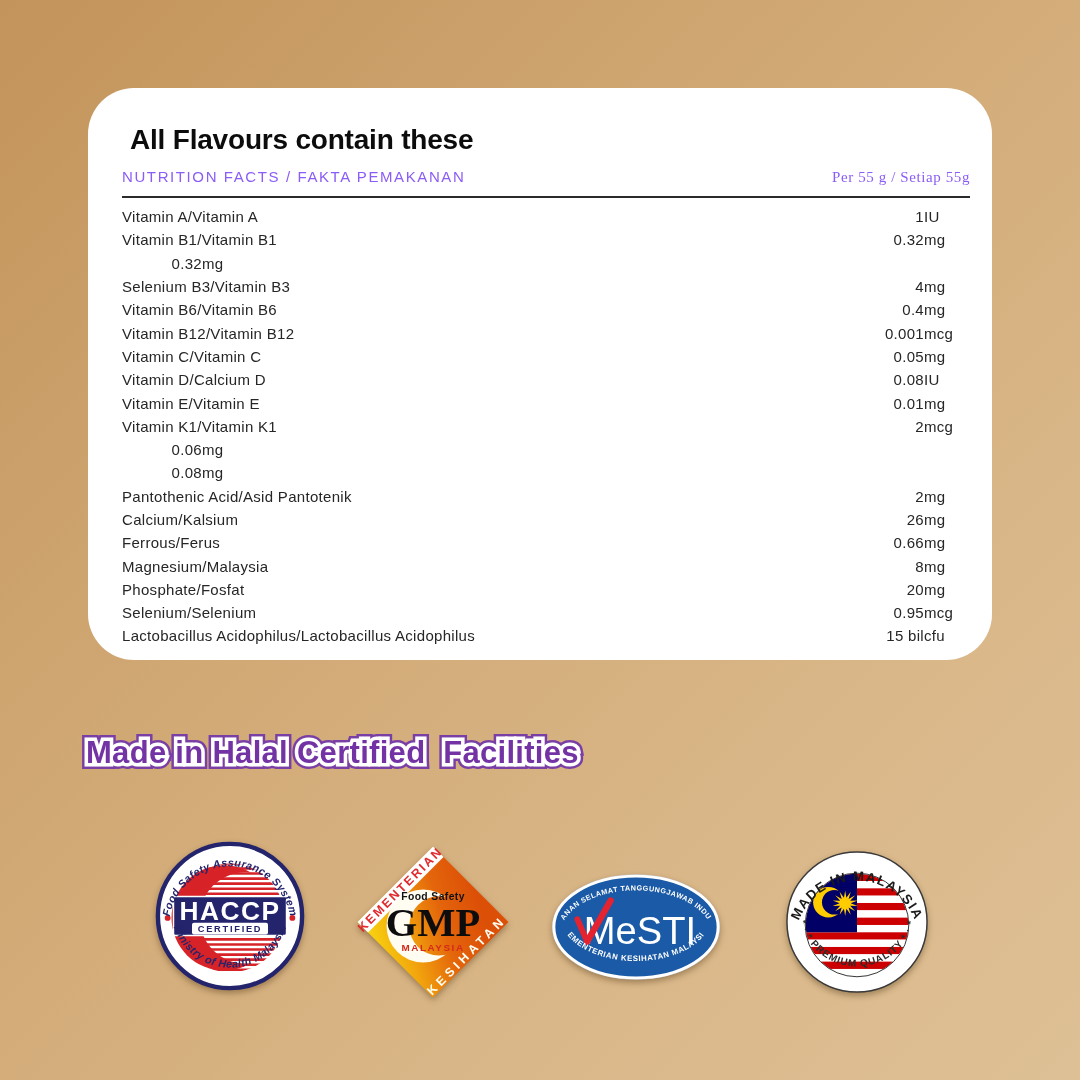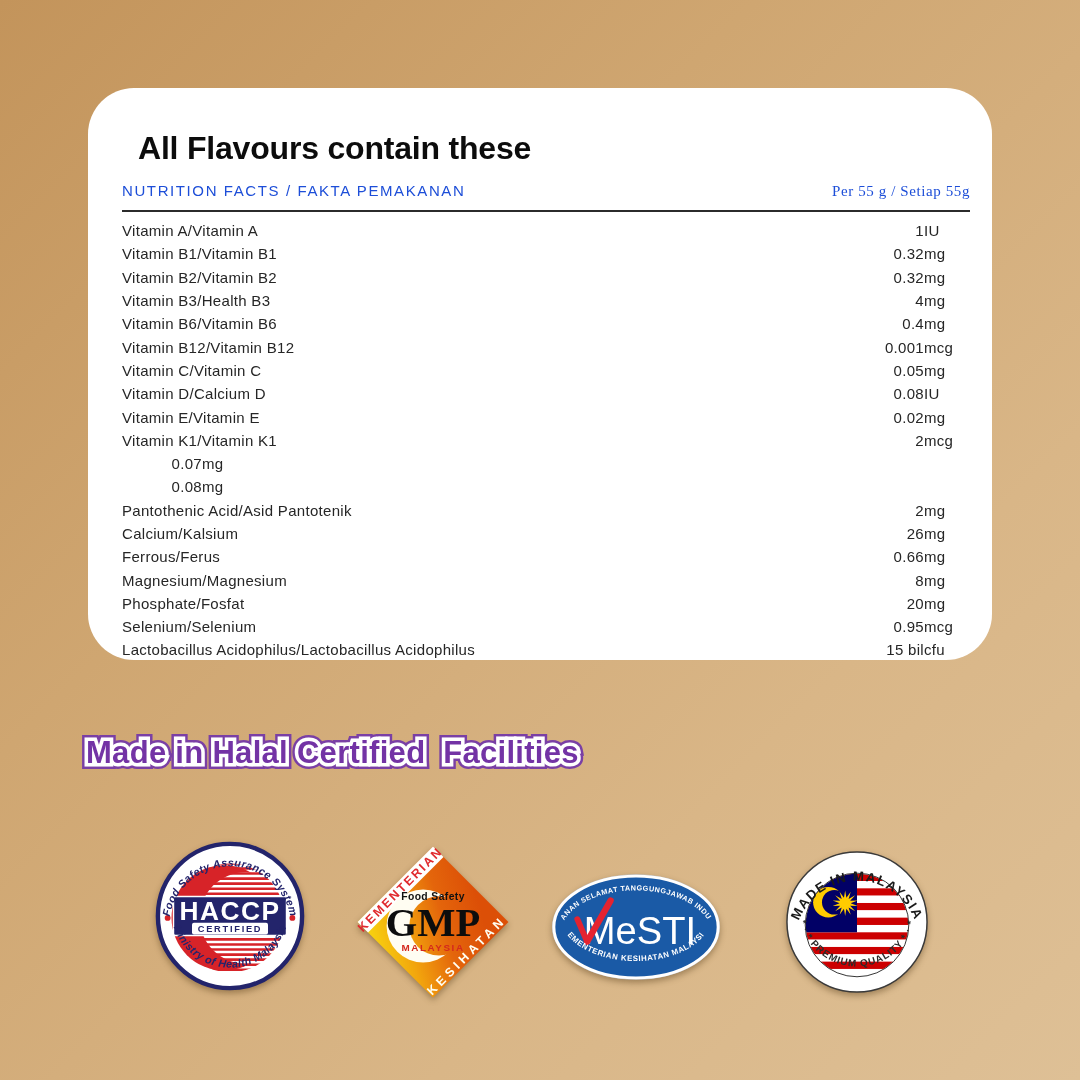--- a/index.html
+++ b/index.html
@@ -5,24 +5,24 @@
   html,body{margin:0;padding:0;}
   body{width:1080px;height:1080px;overflow:hidden;
        font-family:"Liberation Sans",sans-serif;}
   .stage{position:absolute;width:1080px;height:1080px;
          background:linear-gradient(135deg,#c3945b 0%,#cfa671 35%,#d9b687 70%,#dec096 100%);}
 
   
   .card{position:absolute;left:88px;top:88px;width:904px;height:572px;
         background:#ffffff;border-radius:46px;box-sizing:border-box;
         padding:26px 22px 0 34px;}
-  .card h1{margin:16px;font-size:32px;line-height:36px;font-weight:800;
+  .card h1{margin:8px;font-size:28px;line-height:36px;font-weight:800;
            letter-spacing:-0.2px;color:#0c0c0c;}
   .nf-header{display:flex;justify-content:space-between;align-items:baseline;
-             margin-top:10px;font-size:15px;letter-spacing:1.6px;color:#1d4ed8;}
+             margin-top:10px;font-size:15px;letter-spacing:1.6px;color:#8b5cf6;}
   .nf-header .right{letter-spacing:0.6px;font-family:Liberation Serif, serif;}
   .divider{margin-top:10px;border-top:2px solid #2b2b2b;}
   #rows{margin-top:7px;}
   .row{display:flex;align-items:center;height:23.3px;font-size:15px;
        letter-spacing:0.3px;color:#262626;}
   .row .name{flex:1;white-space:nowrap;}
   .row .value{width:80px;text-align:right;white-space:nowrap;}
   .row .unit{width:46px;text-align:left;white-space:nowrap;}
 
   
@@ -76,26 +76,25 @@
           <span class="name">Vitamin A/Vitamin A</span>
           <span class="value">1</span>
           <span class="unit">IU</span>
         </div>
         <div class="row">
           <span class="name">Vitamin B1/Vitamin B1</span>
           <span class="value">0.32</span>
           <span class="unit">mg</span>
         </div>
         <div class="row">
-          <span class="name">Vitamin B2/Vitamin B2</span>
           <span class="value">0.32</span>
           <span class="unit">mg</span>
         </div>
         <div class="row">
-          <span class="name">Vitamin B3/Health B3</span>
+          <span class="name">Selenium B3/Vitamin B3</span>
           <span class="value">4</span>
           <span class="unit">mg</span>
         </div>
         <div class="row">
           <span class="name">Vitamin B6/Vitamin B6</span>
           <span class="value">0.4</span>
           <span class="unit">mg</span>
         </div>
         <div class="row">
           <span class="name">Vitamin B12/Vitamin B12</span>
@@ -107,30 +106,30 @@
           <span class="value">0.05</span>
           <span class="unit">mg</span>
         </div>
         <div class="row">
           <span class="name">Vitamin D/Calcium D</span>
           <span class="value">0.08</span>
           <span class="unit">IU</span>
         </div>
         <div class="row">
           <span class="name">Vitamin E/Vitamin E</span>
-          <span class="value">0.02</span>
+          <span class="value">0.01</span>
           <span class="unit">mg</span>
         </div>
         <div class="row">
           <span class="name">Vitamin K1/Vitamin K1</span>
           <span class="value">2</span>
           <span class="unit">mcg</span>
         </div>
         <div class="row">
-          <span class="value">0.07</span>
+          <span class="value">0.06</span>
           <span class="unit">mg</span>
         </div>
         <div class="row">
           <span class="value">0.08</span>
           <span class="unit">mg</span>
         </div>
         <div class="row">
           <span class="name">Pantothenic Acid/Asid Pantotenik</span>
           <span class="value">2</span>
           <span class="unit">mg</span>
@@ -139,21 +138,21 @@
           <span class="name">Calcium/Kalsium</span>
           <span class="value">26</span>
           <span class="unit">mg</span>
         </div>
         <div class="row">
           <span class="name">Ferrous/Ferus</span>
           <span class="value">0.66</span>
           <span class="unit">mg</span>
         </div>
         <div class="row">
-          <span class="name">Magnesium/Magnesium</span>
+          <span class="name">Magnesium/Malaysia</span>
           <span class="value">8</span>
           <span class="unit">mg</span>
         </div>
         <div class="row">
           <span class="name">Phosphate/Fosfat</span>
           <span class="value">20</span>
           <span class="unit">mg</span>
         </div>
         <div class="row">
           <span class="name">Selenium/Selenium</span>

